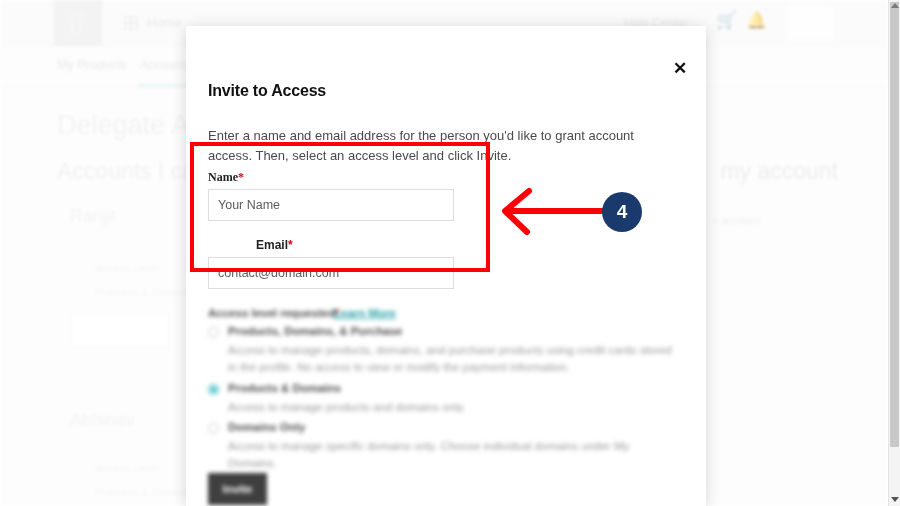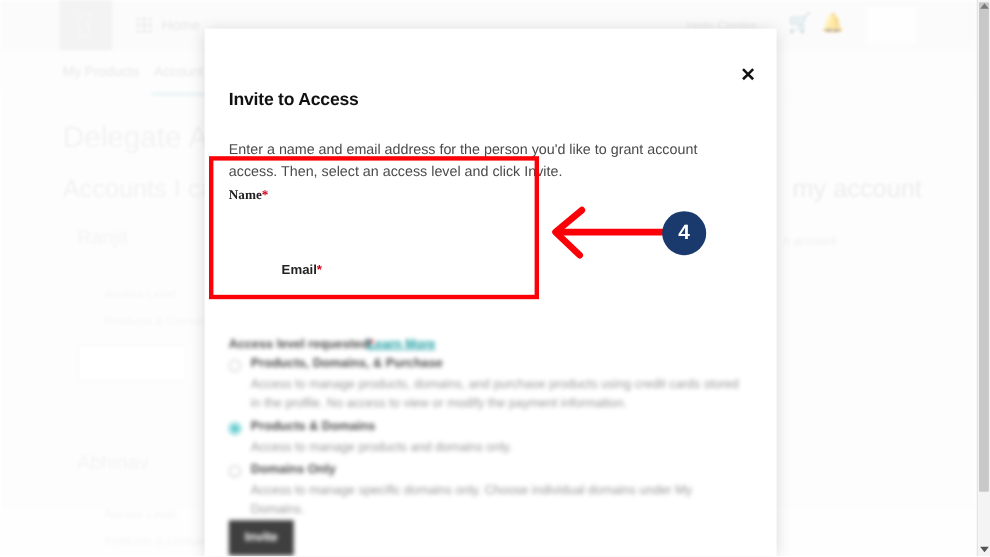--- a/index.html
+++ b/index.html
@@ -373,24 +373,26 @@
 
     <button id="close-btn">✕</button>
 
     <div id="modal-title">Invite to Access</div>
 
     <div id="modal-desc">Enter a name and email address for the person you'd like to grant account access. Then, select an access level and click Invite.</div>
 
     <div id="name-label" class="field-label">
       <span>Name</span><span class="req">*</span>
     </div>
+    <input id="name-input" type="text" placeholder="Your Name" style="">
 
     <div id="email-label" class="field-label">
       <span>Email</span><span class="req">*</span>
     </div>
+    <input id="email-input" type="text" placeholder="contact@domain.com" style="">
 
     <div id="modal-blurred">
 
       <div id="access-label">
         <span>Access level requested</span><span class="req">*</span>
       </div>
       <a id="learn-more" href="#">Learn More</a>
 
       <div id="opt0" class="radio-row">
         <span class="radio-dot"></span>

